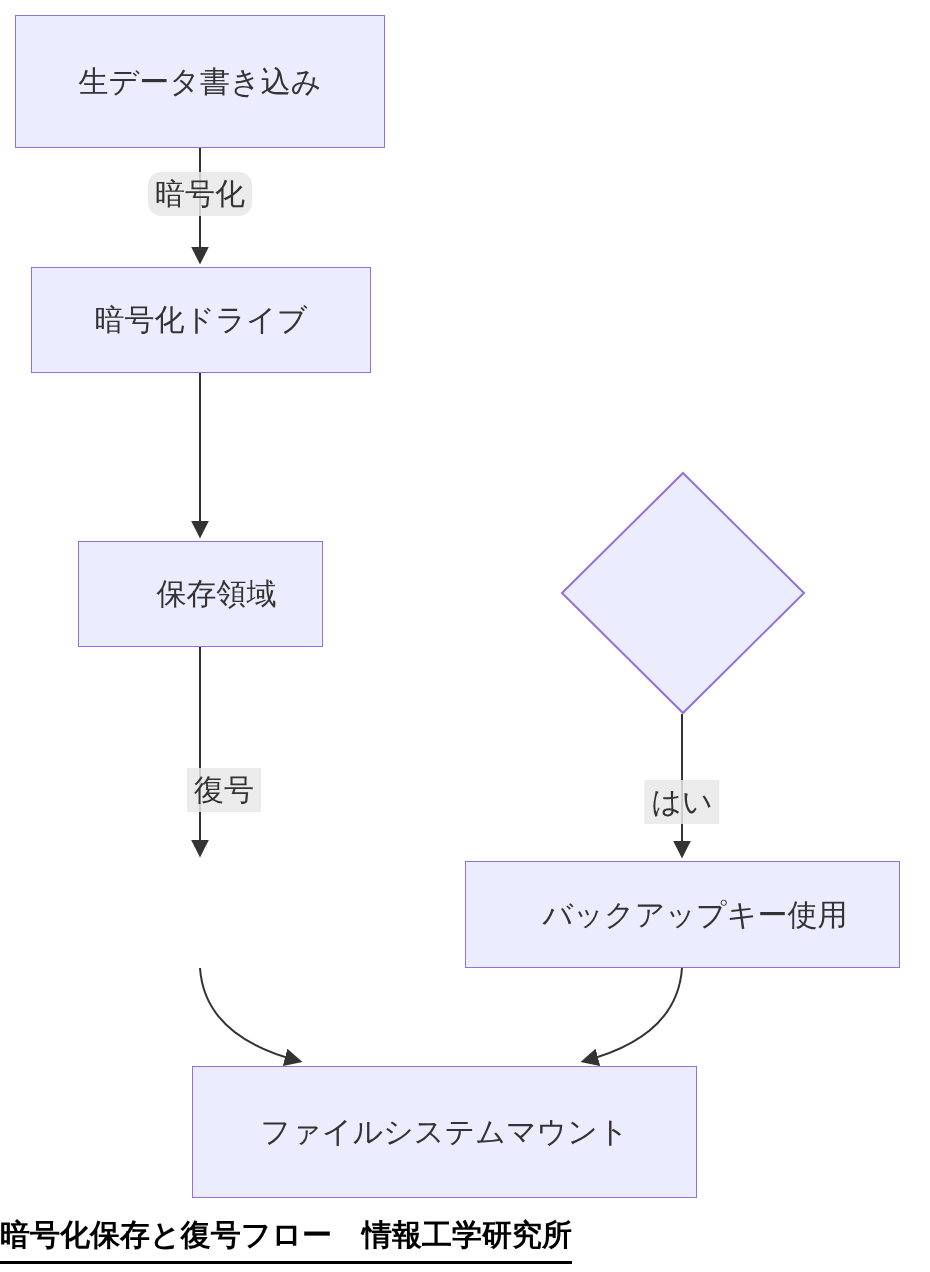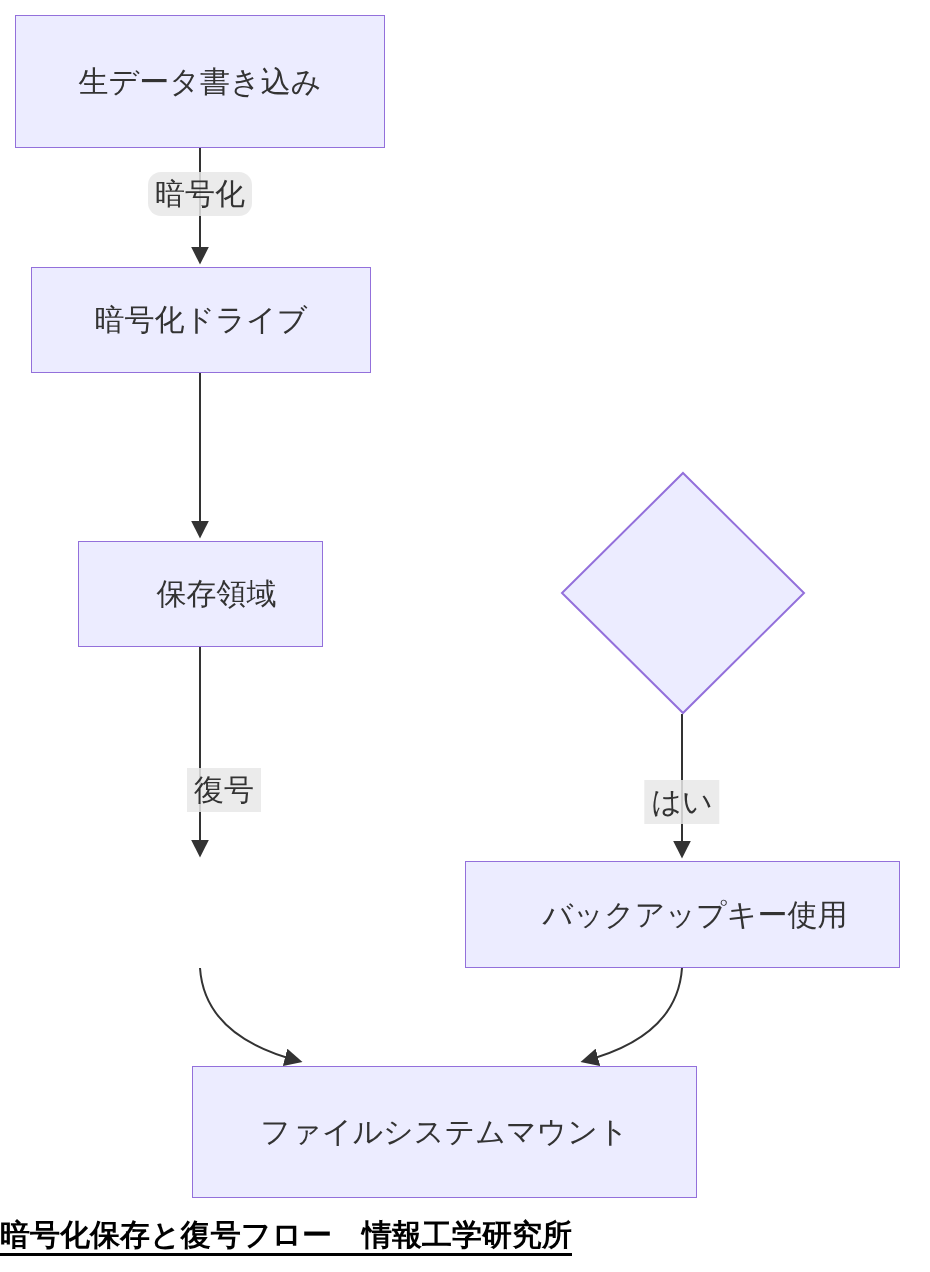--- a/index.html
+++ b/index.html
@@ -48,21 +48,21 @@
   }
   .el-encrypt{left:200px;top:194px;border-radius:13px;}
   .el-decrypt{left:200px;top:790px;margin-left:24px;}
   .el-yes    {left:682px;top:790px;margin-top:12px;}
   .caption{
     position:absolute;left:0;top:1218px;
     display:inline-block;
     font-size:30px;font-weight:bold;line-height:1.1;
     color:var(--caption-color);
     border-bottom:3px solid var(--caption-color);
-    padding-bottom:2px;white-space:pre;
+    padding-bottom:10px;white-space:pre;
   }
 </style>
 </head>
 <body>
 
 <div class="canvas">
 
   <svg class="edge-layer" width="930" height="1272" viewBox="0 0 930 1272" aria-hidden="true">
     <defs>
       <marker id="arrowhead" viewBox="0 0 10 10" refX="8" refY="5" markerWidth="9" markerHeight="9" orient="auto">

